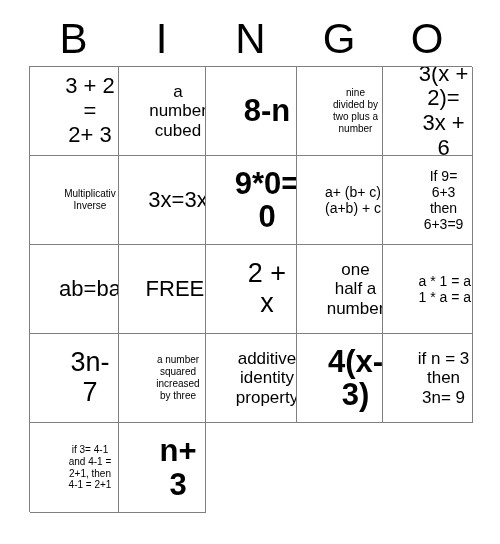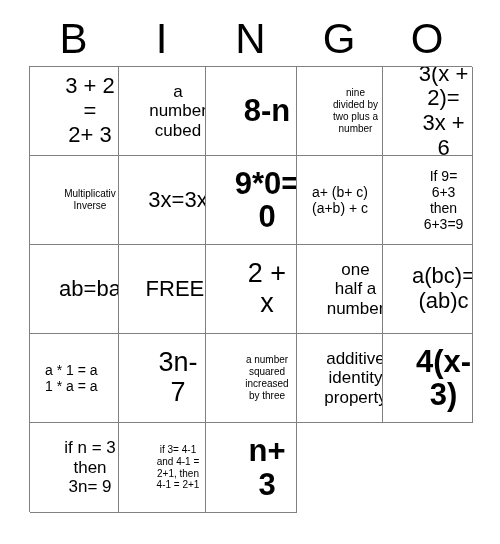--- a/index.html
+++ b/index.html
@@ -83,21 +83,21 @@
   }
 
   
   .fs-xs  { font-size: 10px; line-height: 1.18; }
   .fs-sm  { font-size: 14px; line-height: 1.15; }
   .fs-md  { font-size: 17px; line-height: 1.14; }
   .fs-lg  { font-size: 22px; line-height: 1.12; }
   .fs-xl  { font-size: 27px; line-height: 1.10; }
   .fs-xxl { font-size: 31px; line-height: 1.08; font-weight: bold; }
 
-  .align-left { text-align: left; padding-left: 14px; }
+  .align-left { text-align: right; padding-left: 14px; }
 </style>
 </head>
 <body>
 
 <div class="card">
 
   <div class="header-row">
     <div class="header-cell hc-0">B</div>
     <div class="header-cell hc-1">I</div>
     <div class="header-cell hc-2">N</div>
@@ -161,24 +161,20 @@
     <div class="cell">
         <span class="cell-text fs-xl">2 + x</span>
       </div>
     <div class="cell">
         <span class="cell-text fs-md">one
 half a
 number</span>
       </div>
 
     <div class="cell">
-        <span class="cell-text fs-lg">a(bc)=
-(ab)c</span>
-      </div>
-    <div class="cell">
         <span class="cell-text fs-sm align-left">a * 1 = a
 1 * a = a</span>
       </div>
     <div class="cell">
         <span class="cell-text fs-xl">3n- 7</span>
       </div>
     <div class="cell">
         <span class="cell-text fs-xs">a number
 squared
 increased

